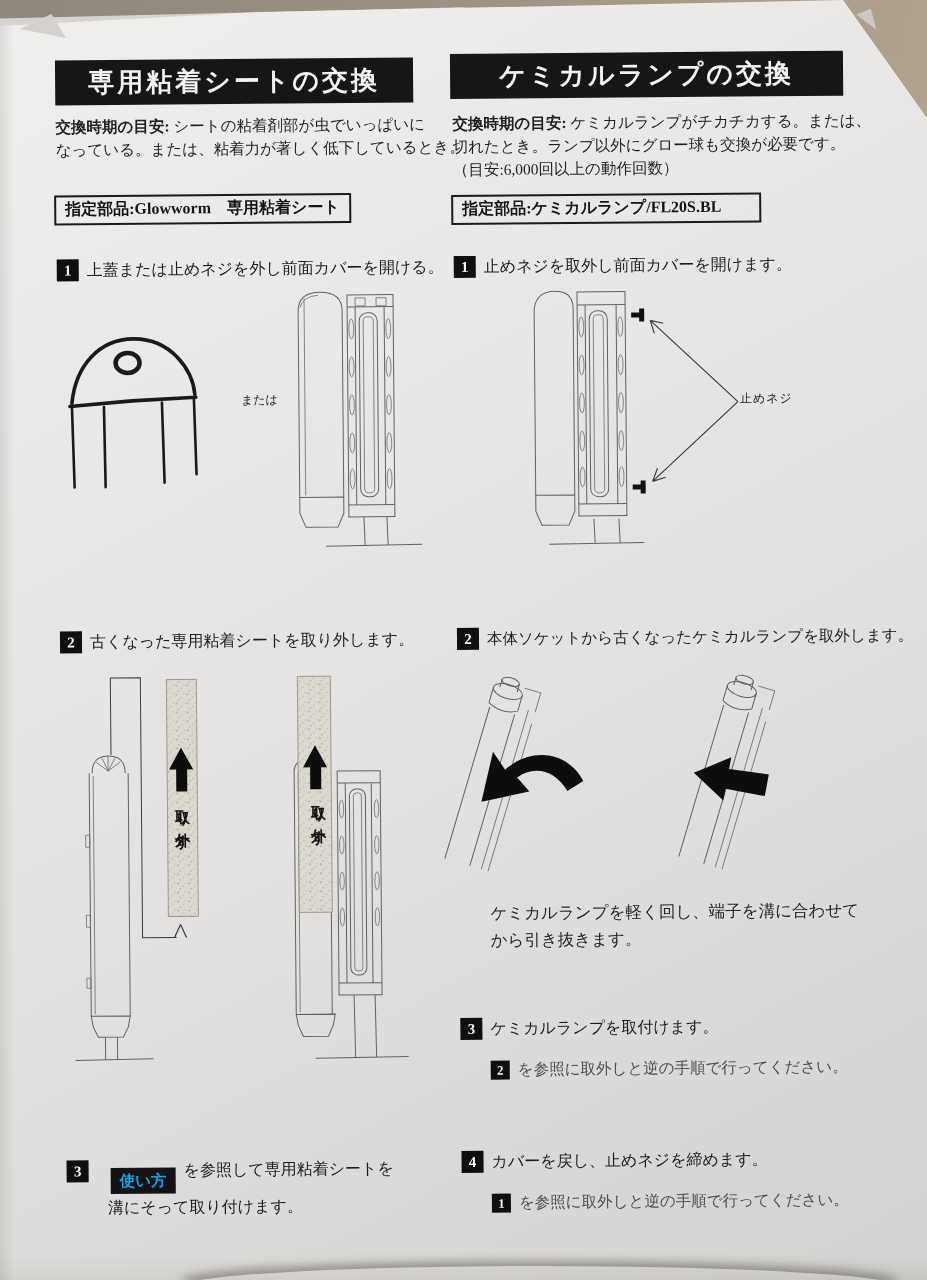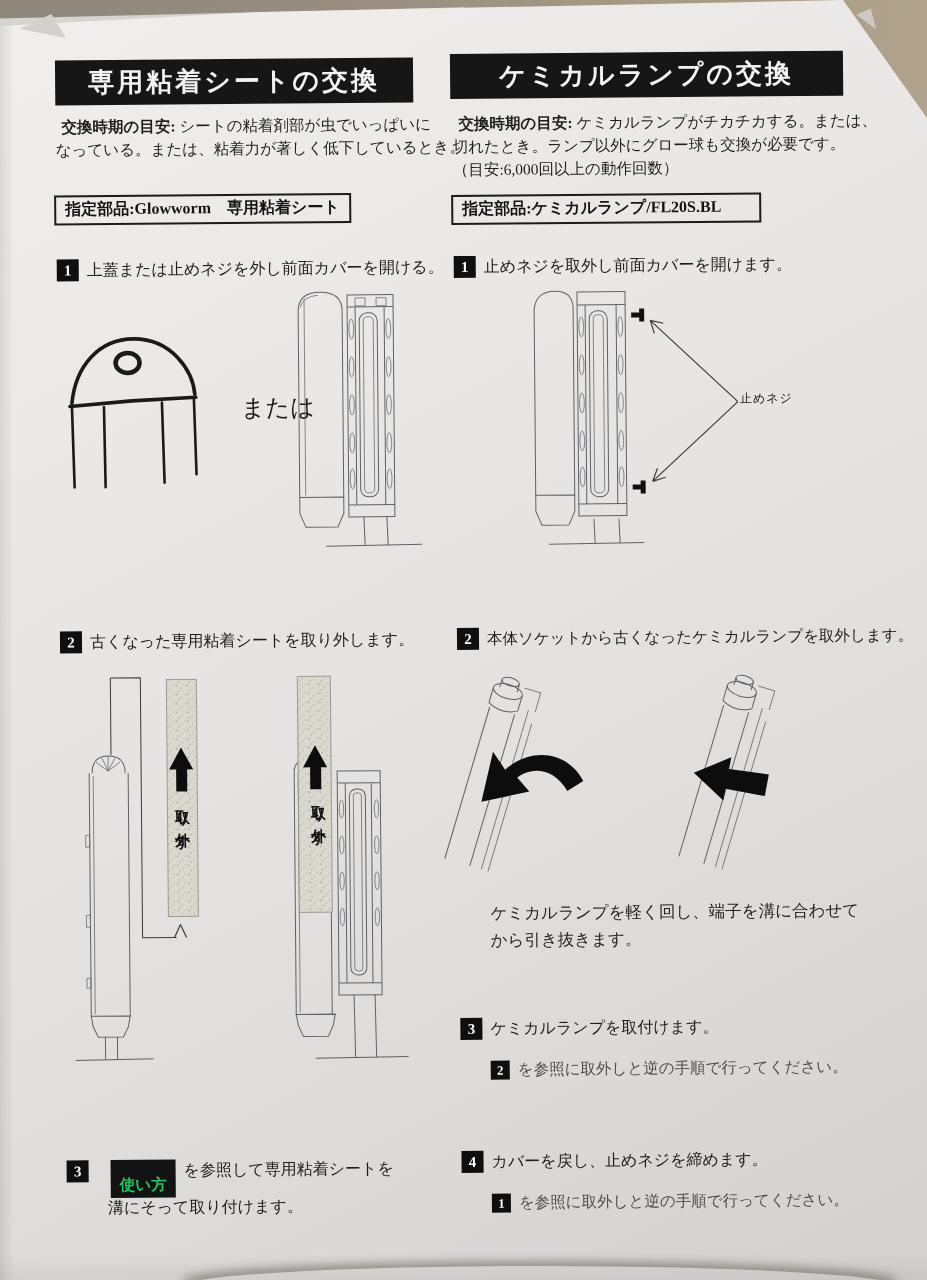--- a/index.html
+++ b/index.html
@@ -17,38 +17,38 @@
   .fold{position:absolute;left:20px;top:14px;width:46px;height:24px;
     clip-path:polygon(0 62%,68% 0,100% 100%);background:#d3d1cd;}
   .dogear{position:absolute;left:856px;top:8px;width:22px;height:20px;
     clip-path:polygon(0 42%,60% 0,100% 100%);background:#ccc9c4;transform:rotate(9deg);}
   .page-bottom-shadow{position:absolute;bottom:-28px;left:180px;width:720px;height:42px;
     border-radius:50%;box-shadow:0 -7px 9px -2px rgba(92,87,77,.5);}
   .content{position:absolute;inset:0;transform:rotate(-0.5deg);transform-origin:463px 640px;}
   .hdr{position:absolute;background:#161616;color:#f3f3f3;font-weight:bold;font-size:26px;
     letter-spacing:3px;text-align:center;height:45px;line-height:45px;white-space:nowrap;}
   .intro{position:absolute;font-size:15.5px;line-height:23px;color:#1f1f1f;white-space:nowrap;}
-  .intro b{font-weight:bold;margin-left:6px;}
+  .intro b{font-weight:bold;}
   .pbox{position:absolute;border:2px solid #1b1b1b;font-size:16px;font-weight:bold;
     padding:2px 9px 3px;color:#141414;white-space:nowrap;background:transparent;}
   .step{position:absolute;display:flex;align-items:flex-start;gap:8px;font-size:16px;
     color:#1d1d1d;white-space:nowrap;}
   .step .stxt{line-height:22px;}
   .badge{flex:0 0 auto;width:22px;height:22px;background:#0f0f0f;color:#fafafa;font-size:15px;
     font-weight:bold;text-align:center;line-height:22px;}
   .badge.small{width:19px;height:19px;line-height:19px;font-size:13px;}
   .subline{position:absolute;display:flex;align-items:center;gap:8px;font-size:15.5px;
     color:#4d4d4d;white-space:nowrap;}
-  .dlabel{position:absolute;font-size:24px;color:#1b1b1b;white-space:nowrap;}
+  .dlabel{position:absolute;font-size:12px;color:#1b1b1b;white-space:nowrap;}
   .screwlabel{position:absolute;font-size:12px;color:#222;white-space:nowrap;letter-spacing:1px;}
   .vtext{position:absolute;writing-mode:vertical-rl;text-orientation:upright;font-size:15px;
     letter-spacing:3px;color:#111;font-weight:bold;}
   .cap{position:absolute;font-size:16.5px;line-height:27px;color:#242424;white-space:nowrap;}
-  .usage-chip{display:inline-block;background:#131313;color:#22c55e;font-weight:bold;
-    padding:14px 9px 3px;font-size:15.5px;line-height:21px;margin-left:14px;}
+  .usage-chip{display:inline-block;background:#131313;color:#0ea5e9;font-weight:bold;
+    padding:2px 9px 3px;font-size:15.5px;line-height:21px;margin-left:14px;margin-top:8px;}
   .line2{position:absolute;font-size:16px;color:#1d1d1d;white-space:nowrap;}
   svg{position:absolute;overflow:visible;}
   svg .thin{fill:none;stroke:#5e6166;stroke-width:1;}
   svg .thin2{fill:none;stroke:#6a6d72;stroke-width:0.8;}
   svg .hand{fill:none;stroke:#1a1a1a;stroke-width:3.6;stroke-linecap:round;}
   svg .ann{fill:none;stroke:#3a3a3a;stroke-width:1.2;}
 </style>
 </head>
 <body>
 

